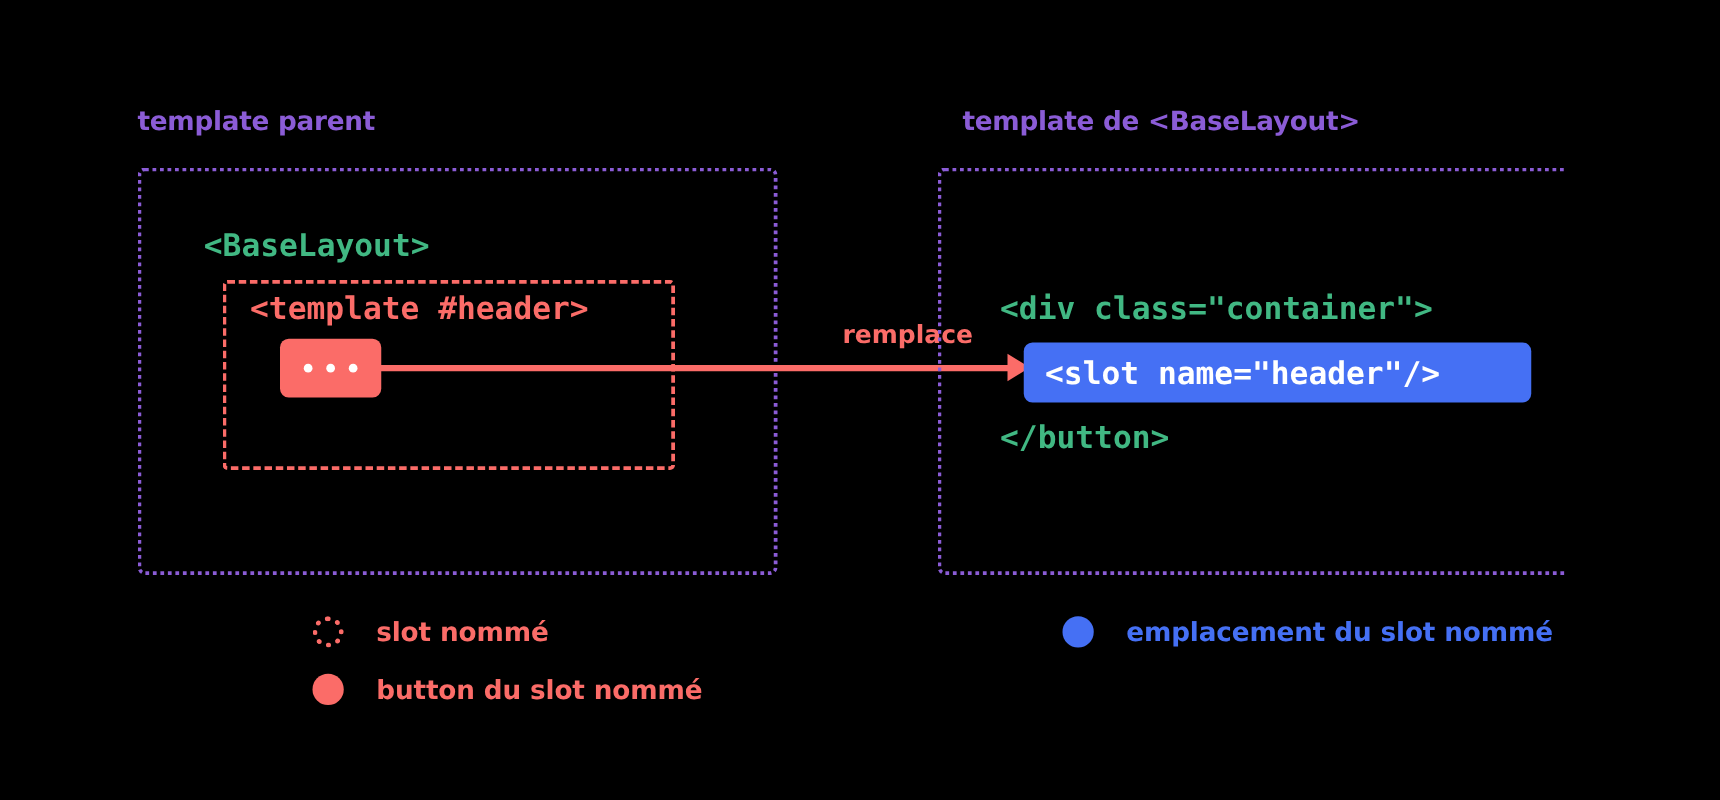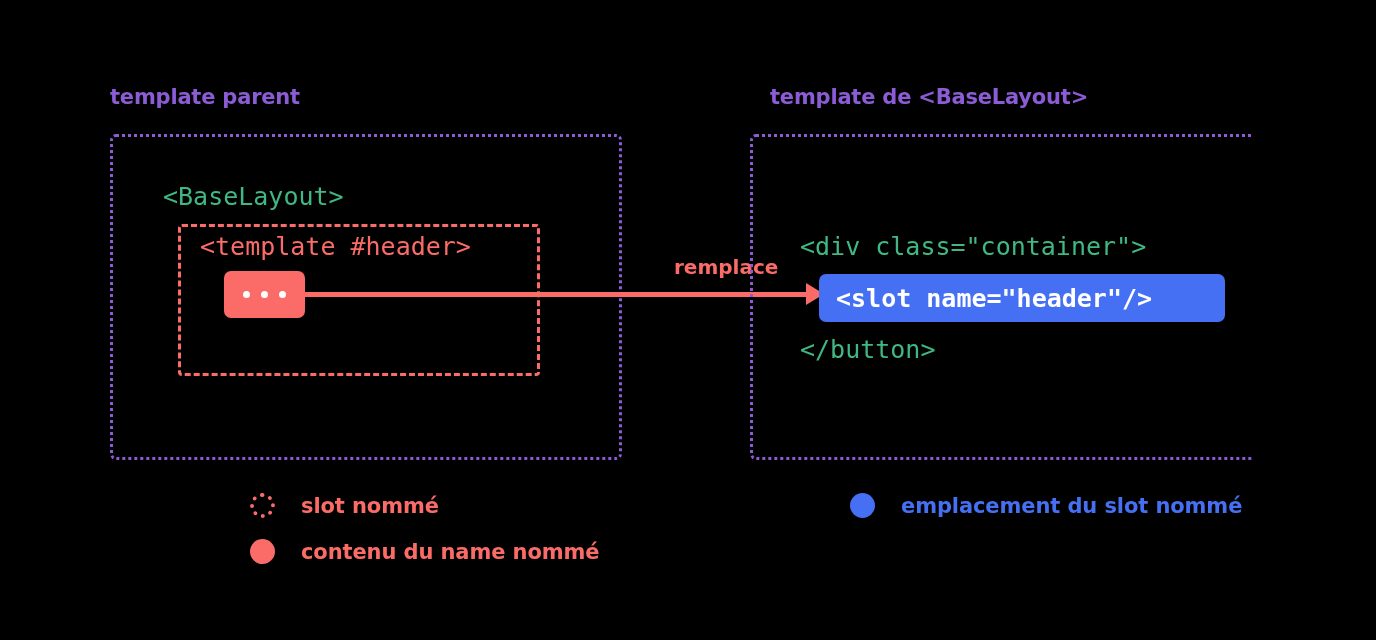--- a/index.html
+++ b/index.html
@@ -36,21 +36,21 @@
     border-radius: 6px;
     box-sizing: border-box;
   }
   #panel-left  { left: 110px;  top: 134px; width: 512px; height: 326px; }
   #panel-right { left: 750px;  top: 134px; width: 524px; height: 326px; }
 
   
   .code {
     position: absolute;
     font-family: "DejaVu Sans Mono", monospace;
-    font-weight: 400;
+    font-weight: 700;
     font-size: 25px;
     letter-spacing: 0px;
     white-space: nowrap;
   }
   .code.green { color: #41B883; }
   .code.red   { color: #FB6C68; }
 
   #code-baselayout-open  { left: 163px; top: 182px; }
   #code-template-header  { left: 200px; top: 232px; }
   #code-template-close   { left: 200px; top: 332px; }
@@ -231,21 +231,21 @@
 
   <div class="code green" id="code-button-close">&lt;/button&gt;</div>
 
   <div class="legend-row" id="legend-named-slot">
     <span class="marker-ring"></span>
     <span class="legend-label red">slot nommé</span>
   </div>
 
   <div class="legend-row" id="legend-slot-content">
     <span class="marker-dot-red"></span>
-    <span class="legend-label red">contenu du name nommé</span>
+    <span class="legend-label red">button du slot nommé</span>
   </div>
 
   <div class="legend-row" id="legend-slot-placement">
     <span class="marker-dot-blue"></span>
     <span class="legend-label blue">emplacement du slot nommé</span>
   </div>
 
 </div>
 
 </body></html>

